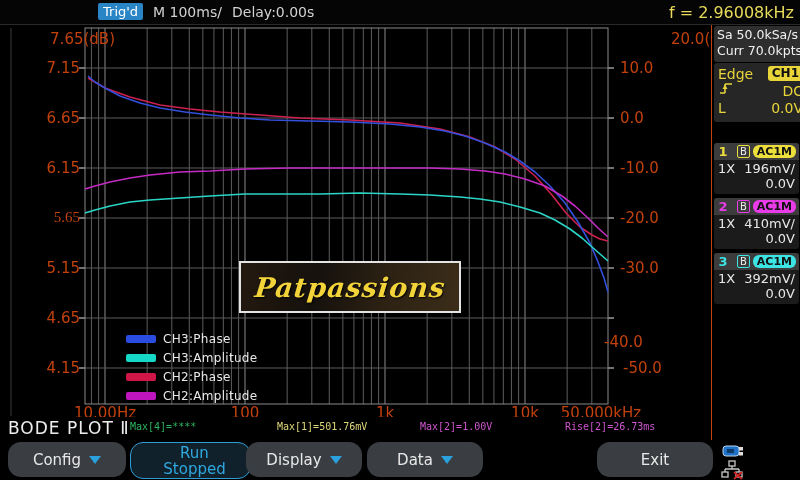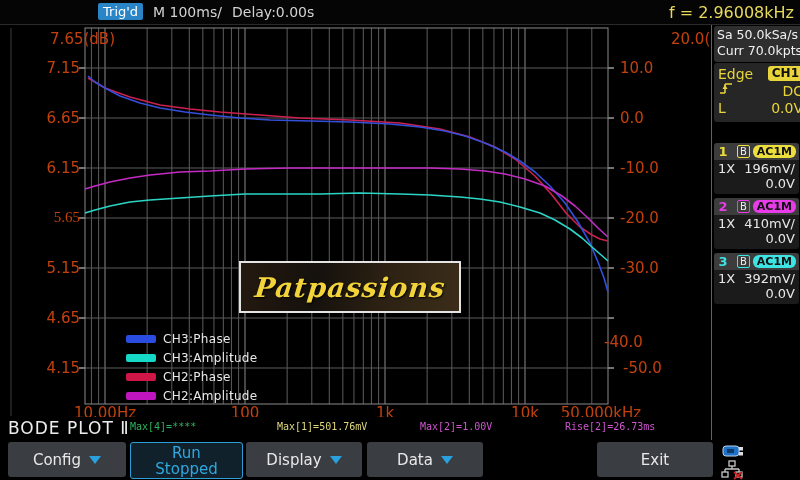--- a/index.html
+++ b/index.html
@@ -44,24 +44,24 @@
   .ch-b{font-size:10px;line-height:11px;border:1px solid;border-radius:2px;padding:0 2px;color:#eee;margin-left:auto;}
   .ch-coup{font-size:11px;font-weight:bold;color:#111;border-radius:6px;padding:0 4px;line-height:13px;}
   .ch-row1{display:flex;justify-content:space-between;padding:1px 4px 0 4px;font-size:13px;color:#e8e8e8;}
   .ch-row2{text-align:right;padding:0 4px;font-size:13px;color:#e8e8e8;}
   
   #statusbar{position:absolute;left:0;top:417px;width:711px;height:23px;background:#000;}
   #mode-title{position:absolute;left:8px;top:1px;font-size:17px;color:#ececec;letter-spacing:1px;}
   .meas{position:absolute;top:4px;font-size:10px;font-family:"DejaVu Sans Mono","Liberation Mono",monospace;}
   
   #menubar{position:absolute;left:0;top:440px;width:800px;height:40px;background:#000;}
-  .menu-btn{position:absolute;top:2px;height:35px;background:#3a3e43;border-radius:3px;color:#e8e8e8;
+  .menu-btn{position:absolute;top:2px;height:35px;background:#3a3e43;border-radius:13px;color:#e8e8e8;
             display:flex;align-items:center;justify-content:center;font-size:15px;gap:8px;}
   .menu-btn .arrow{width:0;height:0;border-left:6px solid transparent;border-right:6px solid transparent;border-top:8px solid #2aa0dc;}
-  .menu-btn.active{background:#10212b;border:1px solid #2e9fd6;color:#2ea8e0;flex-direction:column;gap:0;line-height:16px;font-size:15px;}
+  .menu-btn.active{background:#10212b;border:1px solid #2e9fd6;color:#2ea8e0;flex-direction:column;gap:0;line-height:16px;font-size:15px;padding-left:8px;}
   .two-line{line-height:16px;text-align:center;}
   
   #usb-icon{position:absolute;left:722px;top:443px;}
   #lan-icon{position:absolute;left:721px;top:460px;}
 </style>
 </head>
 <body>
 
 <div id="screen">
 

